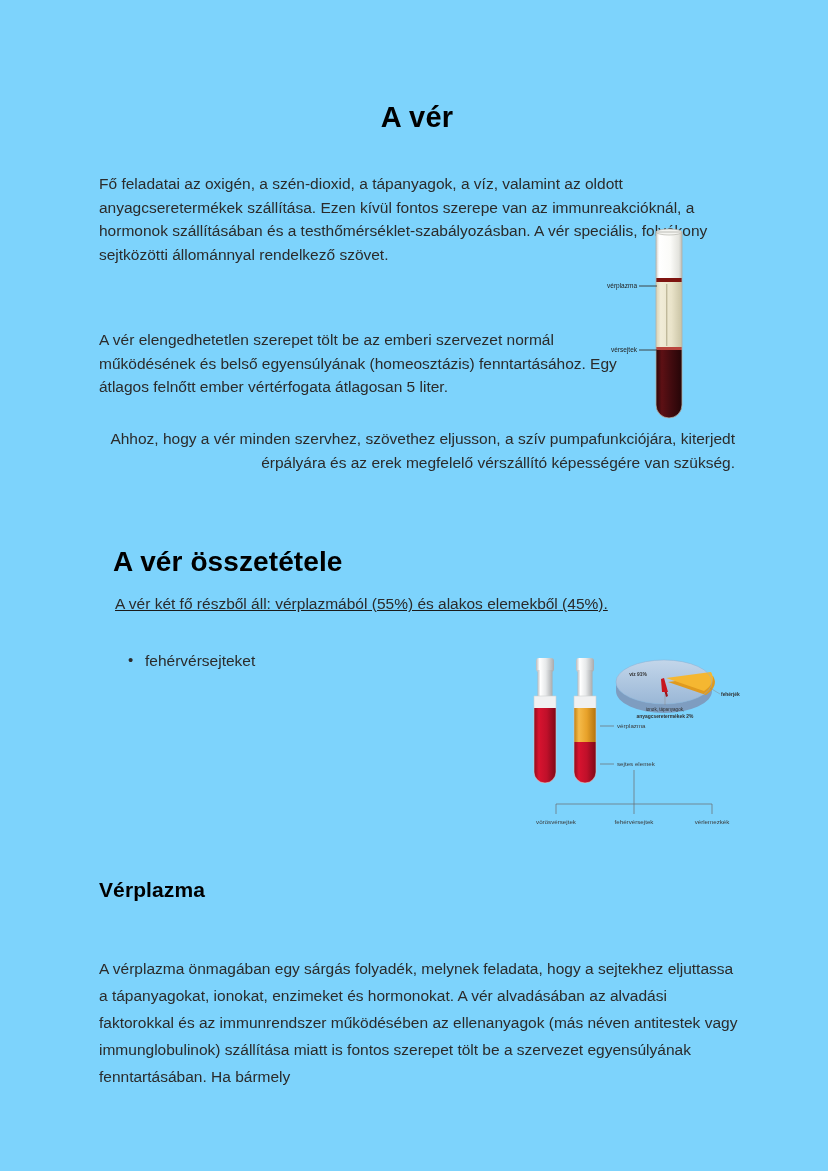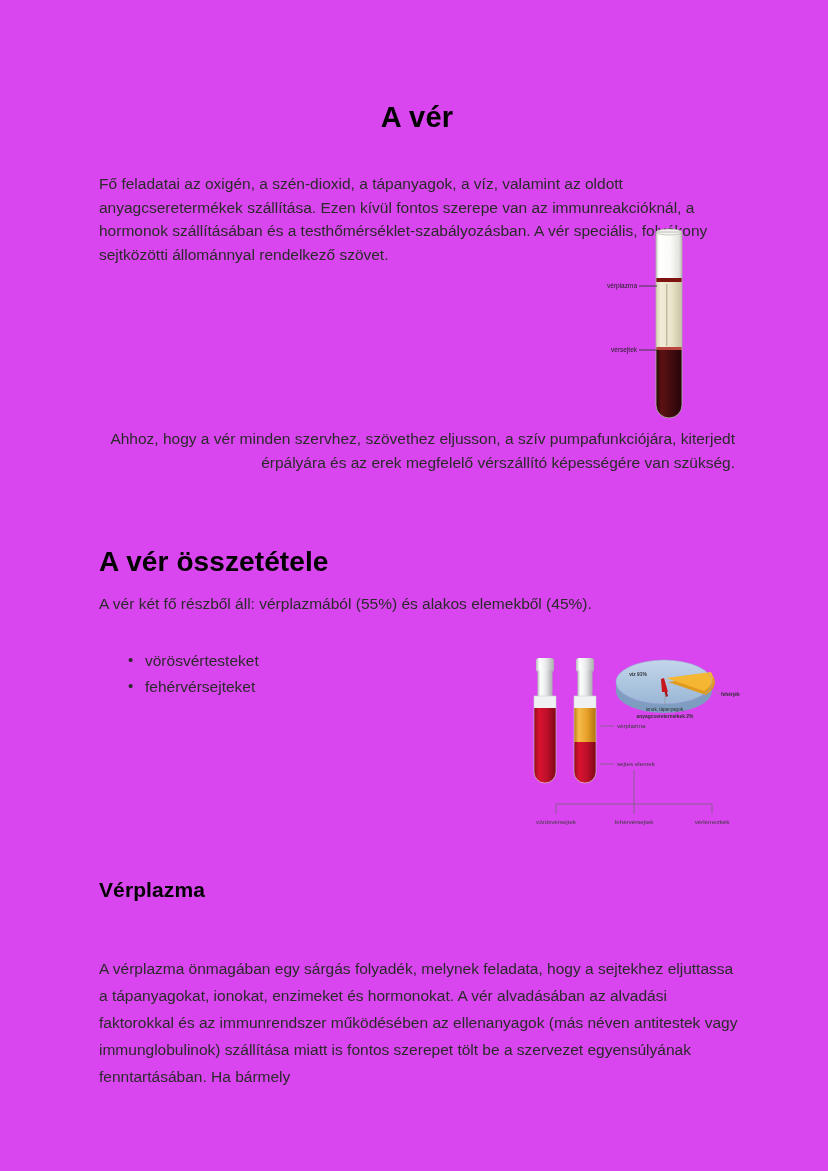--- a/index.html
+++ b/index.html
@@ -4,21 +4,21 @@
 <style>
   html, body {
     margin: 0;
     padding: 0;
     background: #ffffff;
   }
   .page {
     position: relative;
     width: 828px;
     height: 1171px;
-    background: #d946ef;
+    background: #7dd3fc;
     font-family: "Liberation Sans", sans-serif;
     color: #1a1a1a;
     overflow: hidden;
   }
 
   
   .content {
     position: absolute;
     left: 99px;
     top: 0;
@@ -75,22 +75,22 @@
     left: -17px;
     top: -1px;
     font-size: 15px;
     color: #2b2b2b;
   }
 
   
   #p-intro       { position: absolute; left: 0; top: 172px;  width: 636px; }
   #p-role        { position: absolute; left: 0; top: 328px;  width: 520px; }
   #p-circulation { position: absolute; left: 0; top: 427px;  width: 636px; text-align: right; }
-  #h-composition { position: absolute; left: 0; top: 546px;  width: 500px; }
-  #p-parts       { position: absolute; left: 0; top: 592px;  width: 636px; }
+  #h-composition { position: absolute; left: 14px; top: 546px;  width: 500px; }
+  #p-parts       { position: absolute; left: 16px; top: 592px;  width: 636px; text-decoration: underline; }
   #list-elements { position: absolute; left: 0; top: 648px;  width: 420px; }
   #p-origin      { position: absolute; left: 0; top: 729px;  width: 420px; }
   #h-plasma      { position: absolute; left: 0; top: 878px;  width: 400px; }
   #p-plasma      { position: absolute; left: 0; top: 955px;  width: 640px; line-height: 27px; }
 
   
   #fig-tube-single {
     position: absolute;
     left: 600px;
     top: 226px;
@@ -132,31 +132,31 @@
 <body>
 
 <div class="page">
 
   <div class="content">
 
     <h1 class="doc-title">A vér</h1>
 
     <p class="para" id="p-intro">Fő feladatai az oxigén, a szén-dioxid, a tápanyagok, a víz, valamint az oldott anyagcseretermékek szállítása. Ezen kívül fontos szerepe van az immunreakcióknál, a hormonok szállításában és a testhőmérséklet-szabályozásban. A vér speciális, folyékony sejtközötti állománnyal rendelkező szövet.</p>
 
+    <p class="para" id="p-role">A vér elengedhetetlen szerepet tölt be az emberi szervezet normál működésének és belső egyensúlyának (homeosztázis) fenntartásához. Egy átlagos felnőtt ember vértérfogata átlagosan 5 liter.</p>
 
     <p class="para" id="p-circulation">Ahhoz, hogy a vér minden szervhez, szövethez eljusson, a szív pumpafunkciójára, kiterjedt érpályára és az erek megfelelő vérszállító képességére van szükség.</p>
 
     <h2 class="h2" id="h-composition">A vér összetétele</h2>
 
     <div id="p-parts">
       <div class="para">A vér két fő részből áll: vérplazmából (55%) és alakos elemekből (45%).</div>
     </div>
 
     <ul class="bullets" id="list-elements">
-      <li>vörösvértesteket</li>
       <li>fehérvérsejteket</li>
     </ul>
 
 
     <h3 class="h3" id="h-plasma">Vérplazma</h3>
 
     <p class="para" id="p-plasma">A vérplazma önmagában egy sárgás folyadék, melynek feladata, hogy a sejtekhez eljuttassa a tápanyagokat, ionokat, enzimeket és hormonokat. A vér alvadásában az alvadási faktorokkal és az immunrendszer működésében az ellenanyagok (más néven antitestek vagy immunglobulinok) szállítása miatt is fontos szerepet tölt be a szervezet egyensúlyának fenntartásában. Ha bármely</p>
 
   </div>
 

